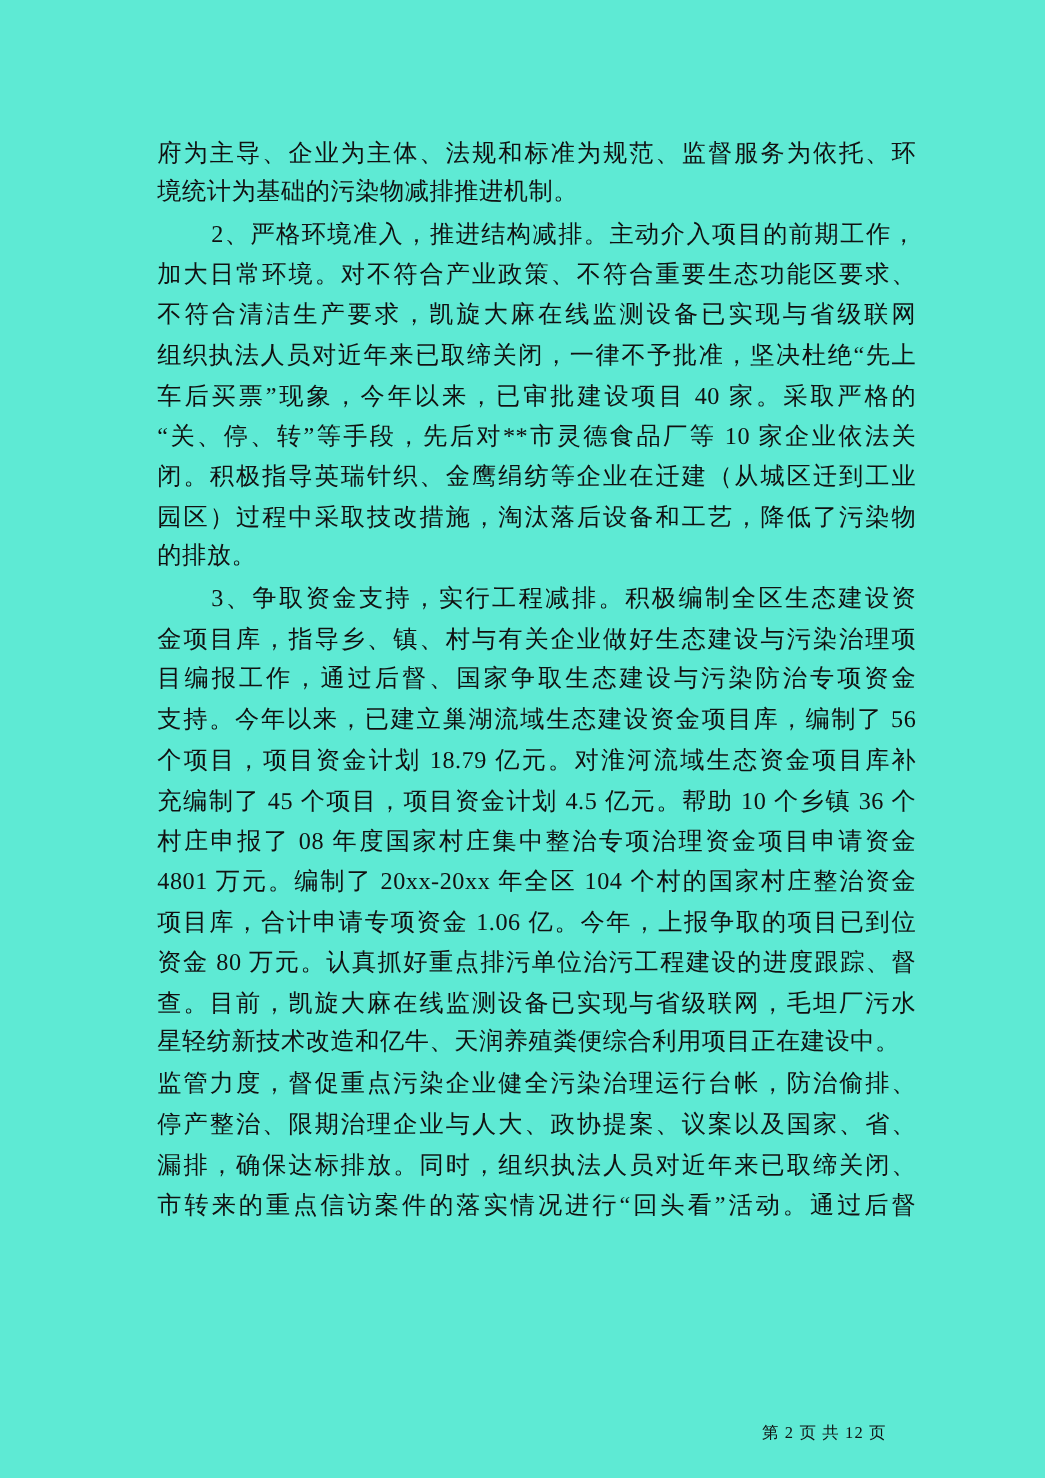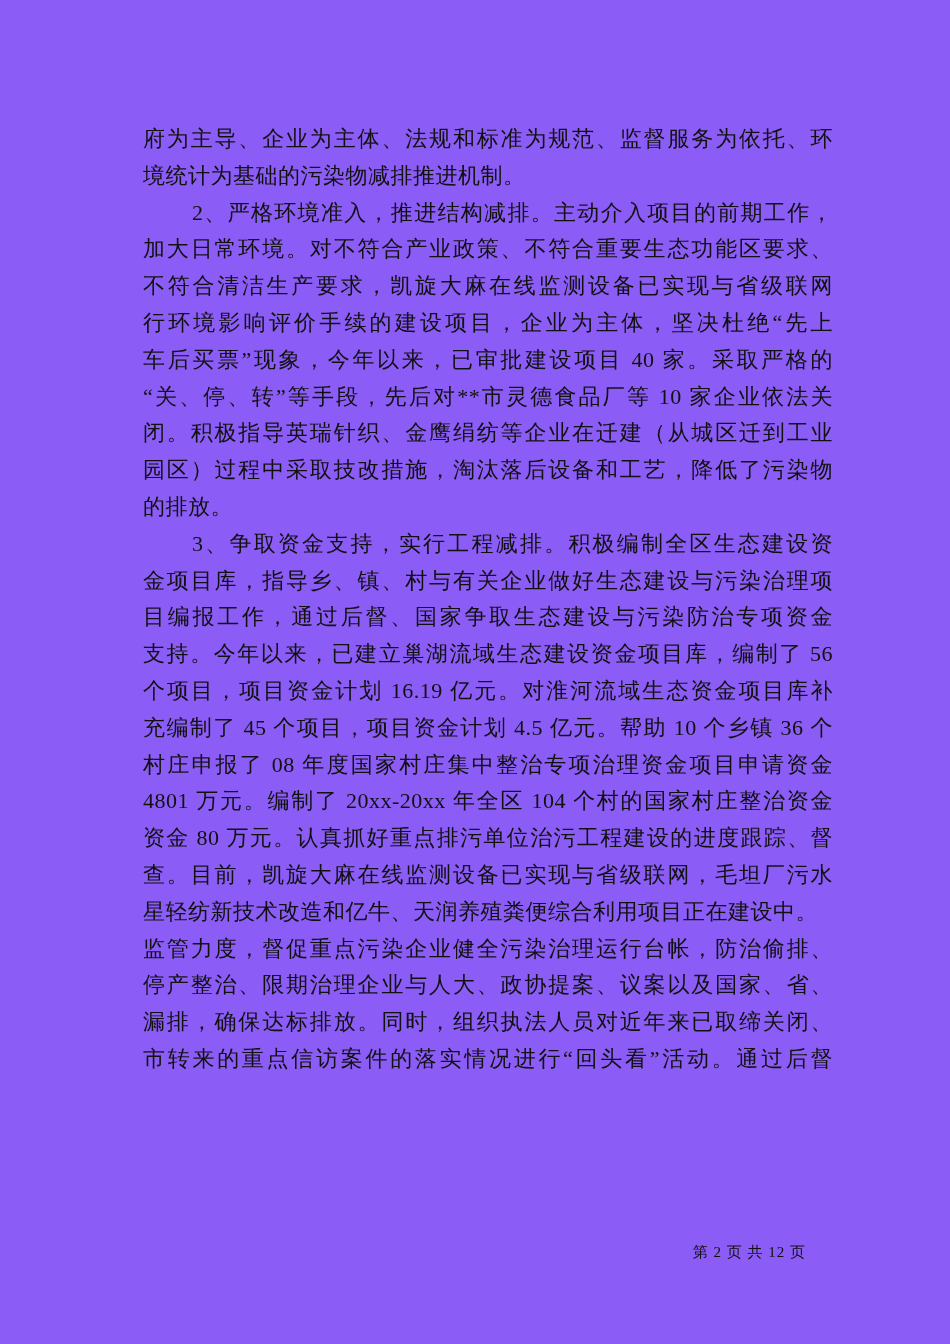--- a/index.html
+++ b/index.html
@@ -4,21 +4,21 @@
 <style>
   html, body {
     margin: 0;
     padding: 0;
     background: #ffffff;
   }
   .page {
     position: relative;
     width: 950px;
     height: 1344px;
-    background: #8b5cf6;
+    background: #5eead4;
     overflow: hidden;
     font-family: "Liberation Serif", "DejaVu Serif", serif;
     color: #111111;
   }
   .doc-body {
     position: absolute;
     left: 143px;
     top: 121px;
     width: 690px;
   }
@@ -32,60 +32,62 @@
     white-space: normal;
     text-align: justify;
     text-align-last: justify;
     letter-spacing: 0.5px;
   }
   .line.indent {
     text-indent: 49px;
   }
   .line.no-stretch {
     text-align-last: left;
+    font-family: Liberation Mono, monospace;
   }
   .footer {
     position: absolute;
-    top: 1242px;
+    top: 1293px;
     right: 144px;
     font-size: 15px;
     line-height: 20px;
     color: #111111;
     letter-spacing: 1px;
   }
 </style>
 </head>
 <body>
 
 <div class="page">
   <div class="doc-body">
       <div class="paragraph">
         <div class="line">府为主导、企业为主体、法规和标准为规范、监督服务为依托、环</div>
         <div class="line no-stretch">境统计为基础的污染物减排推进机制。</div>
       </div>
       <div class="paragraph">
         <div class="line indent">2、严格环境准入，推进结构减排。主动介入项目的前期工作，</div>
         <div class="line">加大日常环境。对不符合产业政策、不符合重要生态功能区要求、</div>
         <div class="line">不符合清洁生产要求，凯旋大麻在线监测设备已实现与省级联网</div>
-        <div class="line">行环境影响评价手续的建设项目，企业为主体，坚决杜绝“先上</div>
+        <div class="line">组织执法人员对近年来已取缔关闭，一律不予批准，坚决杜绝“先上</div>
         <div class="line">车后买票”现象，今年以来，已审批建设项目 40 家。采取严格的</div>
         <div class="line">“关、停、转”等手段，先后对**市灵德食品厂等 10 家企业依法关</div>
         <div class="line">闭。积极指导英瑞针织、金鹰绢纺等企业在迁建（从城区迁到工业</div>
         <div class="line">园区）过程中采取技改措施，淘汰落后设备和工艺，降低了污染物</div>
         <div class="line no-stretch">的排放。</div>
       </div>
       <div class="paragraph">
         <div class="line indent">3、争取资金支持，实行工程减排。积极编制全区生态建设资</div>
         <div class="line">金项目库，指导乡、镇、村与有关企业做好生态建设与污染治理项</div>
         <div class="line">目编报工作，通过后督、国家争取生态建设与污染防治专项资金</div>
         <div class="line">支持。今年以来，已建立巢湖流域生态建设资金项目库，编制了 56</div>
-        <div class="line">个项目，项目资金计划 16.19 亿元。对淮河流域生态资金项目库补</div>
+        <div class="line">个项目，项目资金计划 18.79 亿元。对淮河流域生态资金项目库补</div>
         <div class="line">充编制了 45 个项目，项目资金计划 4.5 亿元。帮助 10 个乡镇 36 个</div>
         <div class="line">村庄申报了 08 年度国家村庄集中整治专项治理资金项目申请资金</div>
         <div class="line">4801 万元。编制了 20xx-20xx 年全区 104 个村的国家村庄整治资金</div>
+        <div class="line">项目库，合计申请专项资金 1.06 亿。今年，上报争取的项目已到位</div>
         <div class="line">资金 80 万元。认真抓好重点排污单位治污工程建设的进度跟踪、督</div>
         <div class="line">查。目前，凯旋大麻在线监测设备已实现与省级联网，毛坦厂污水</div>
         <div class="line no-stretch">星轻纺新技术改造和亿牛、天润养殖粪便综合利用项目正在建设中。</div>
       </div>
       <div class="paragraph">
         <div class="line">监管力度，督促重点污染企业健全污染治理运行台帐，防治偷排、</div>
         <div class="line">停产整治、限期治理企业与人大、政协提案、议案以及国家、省、</div>
         <div class="line">漏排，确保达标排放。同时，组织执法人员对近年来已取缔关闭、</div>
         <div class="line">市转来的重点信访案件的落实情况进行“回头看”活动。通过后督</div>
       </div>

